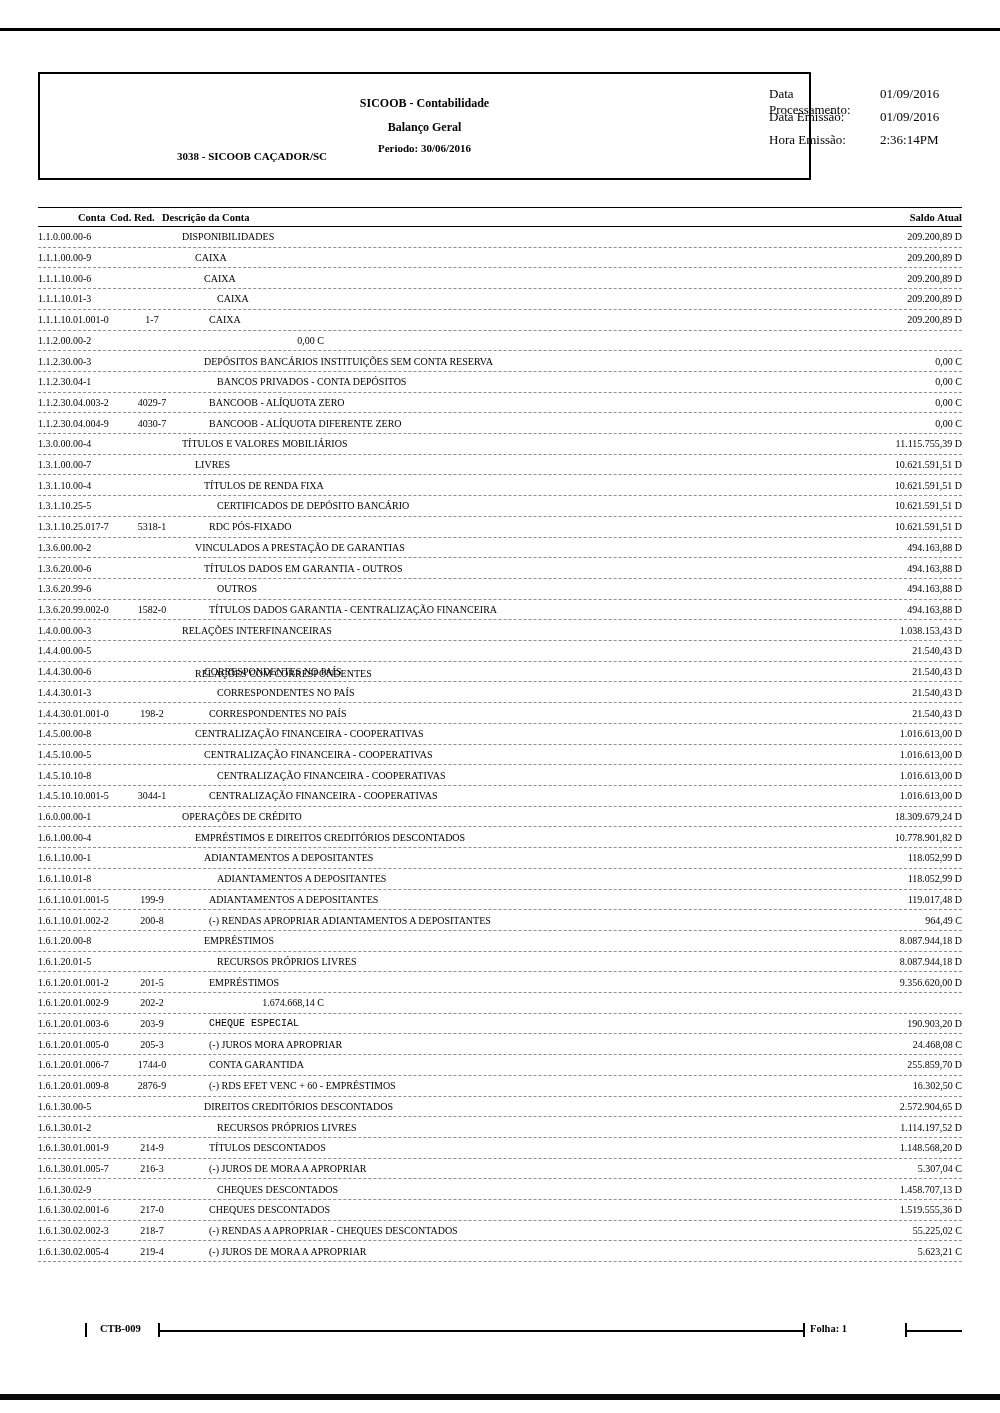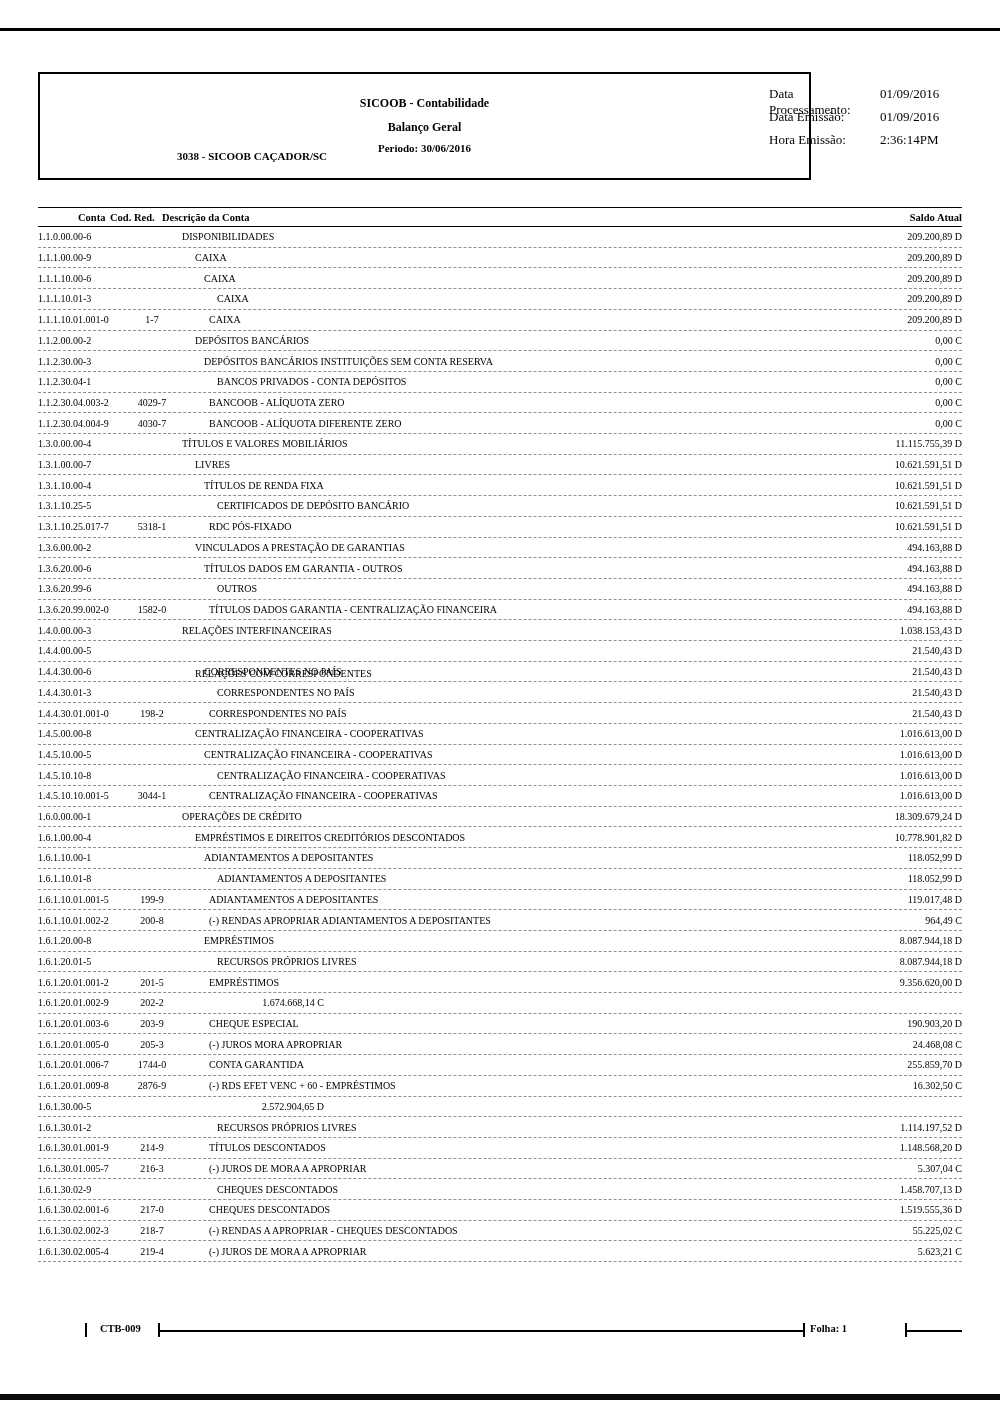--- a/index.html
+++ b/index.html
@@ -115,21 +115,20 @@
       </div>
       <div class="row">
         <div class="c-conta">1.1.1.10.01.001-0</div>
         <div class="c-cod">1-7</div>
         <div class="c-desc" style="padding-left: 35px;">CAIXA</div>
         <div class="c-saldo">209.200,89 D</div>
       </div>
       <div class="row">
         <div class="c-conta">1.1.2.00.00-2</div>
         <div class="c-cod"></div>
-        <div class="c-desc" style="padding-left: 21px;">DEPÓSITOS BANCÁRIOS</div>
         <div class="c-saldo">0,00 C</div>
       </div>
       <div class="row">
         <div class="c-conta">1.1.2.30.00-3</div>
         <div class="c-cod"></div>
         <div class="c-desc" style="padding-left: 30px;">DEPÓSITOS BANCÁRIOS INSTITUIÇÕES SEM CONTA RESERVA</div>
         <div class="c-saldo">0,00 C</div>
       </div>
       <div class="row">
         <div class="c-conta">1.1.2.30.04-1</div>
@@ -312,21 +311,21 @@
         <div class="c-saldo">9.356.620,00 D</div>
       </div>
       <div class="row">
         <div class="c-conta">1.6.1.20.01.002-9</div>
         <div class="c-cod">202-2</div>
         <div class="c-saldo">1.674.668,14 C</div>
       </div>
       <div class="row">
         <div class="c-conta">1.6.1.20.01.003-6</div>
         <div class="c-cod">203-9</div>
-        <div class="c-desc" style="padding-left: 35px;">CHEQUE ESPECIAL</div>
+        <div class="c-desc" style="padding-left: 35px; font-family: Liberation Mono, monospace;">CHEQUE ESPECIAL</div>
         <div class="c-saldo">190.903,20 D</div>
       </div>
       <div class="row">
         <div class="c-conta">1.6.1.20.01.005-0</div>
         <div class="c-cod">205-3</div>
         <div class="c-desc" style="padding-left: 35px;">(-) JUROS MORA APROPRIAR</div>
         <div class="c-saldo">24.468,08 C</div>
       </div>
       <div class="row">
         <div class="c-conta">1.6.1.20.01.006-7</div>
@@ -336,20 +335,21 @@
       </div>
       <div class="row">
         <div class="c-conta">1.6.1.20.01.009-8</div>
         <div class="c-cod">2876-9</div>
         <div class="c-desc" style="padding-left: 35px;">(-) RDS EFET VENC + 60 - EMPRÉSTIMOS</div>
         <div class="c-saldo">16.302,50 C</div>
       </div>
       <div class="row">
         <div class="c-conta">1.6.1.30.00-5</div>
         <div class="c-cod"></div>
+        <div class="c-desc" style="padding-left: 30px;">DIREITOS CREDITÓRIOS DESCONTADOS</div>
         <div class="c-saldo">2.572.904,65 D</div>
       </div>
       <div class="row">
         <div class="c-conta">1.6.1.30.01-2</div>
         <div class="c-cod"></div>
         <div class="c-desc" style="padding-left: 43px;">RECURSOS PRÓPRIOS LIVRES</div>
         <div class="c-saldo">1.114.197,52 D</div>
       </div>
       <div class="row">
         <div class="c-conta">1.6.1.30.01.001-9</div>

